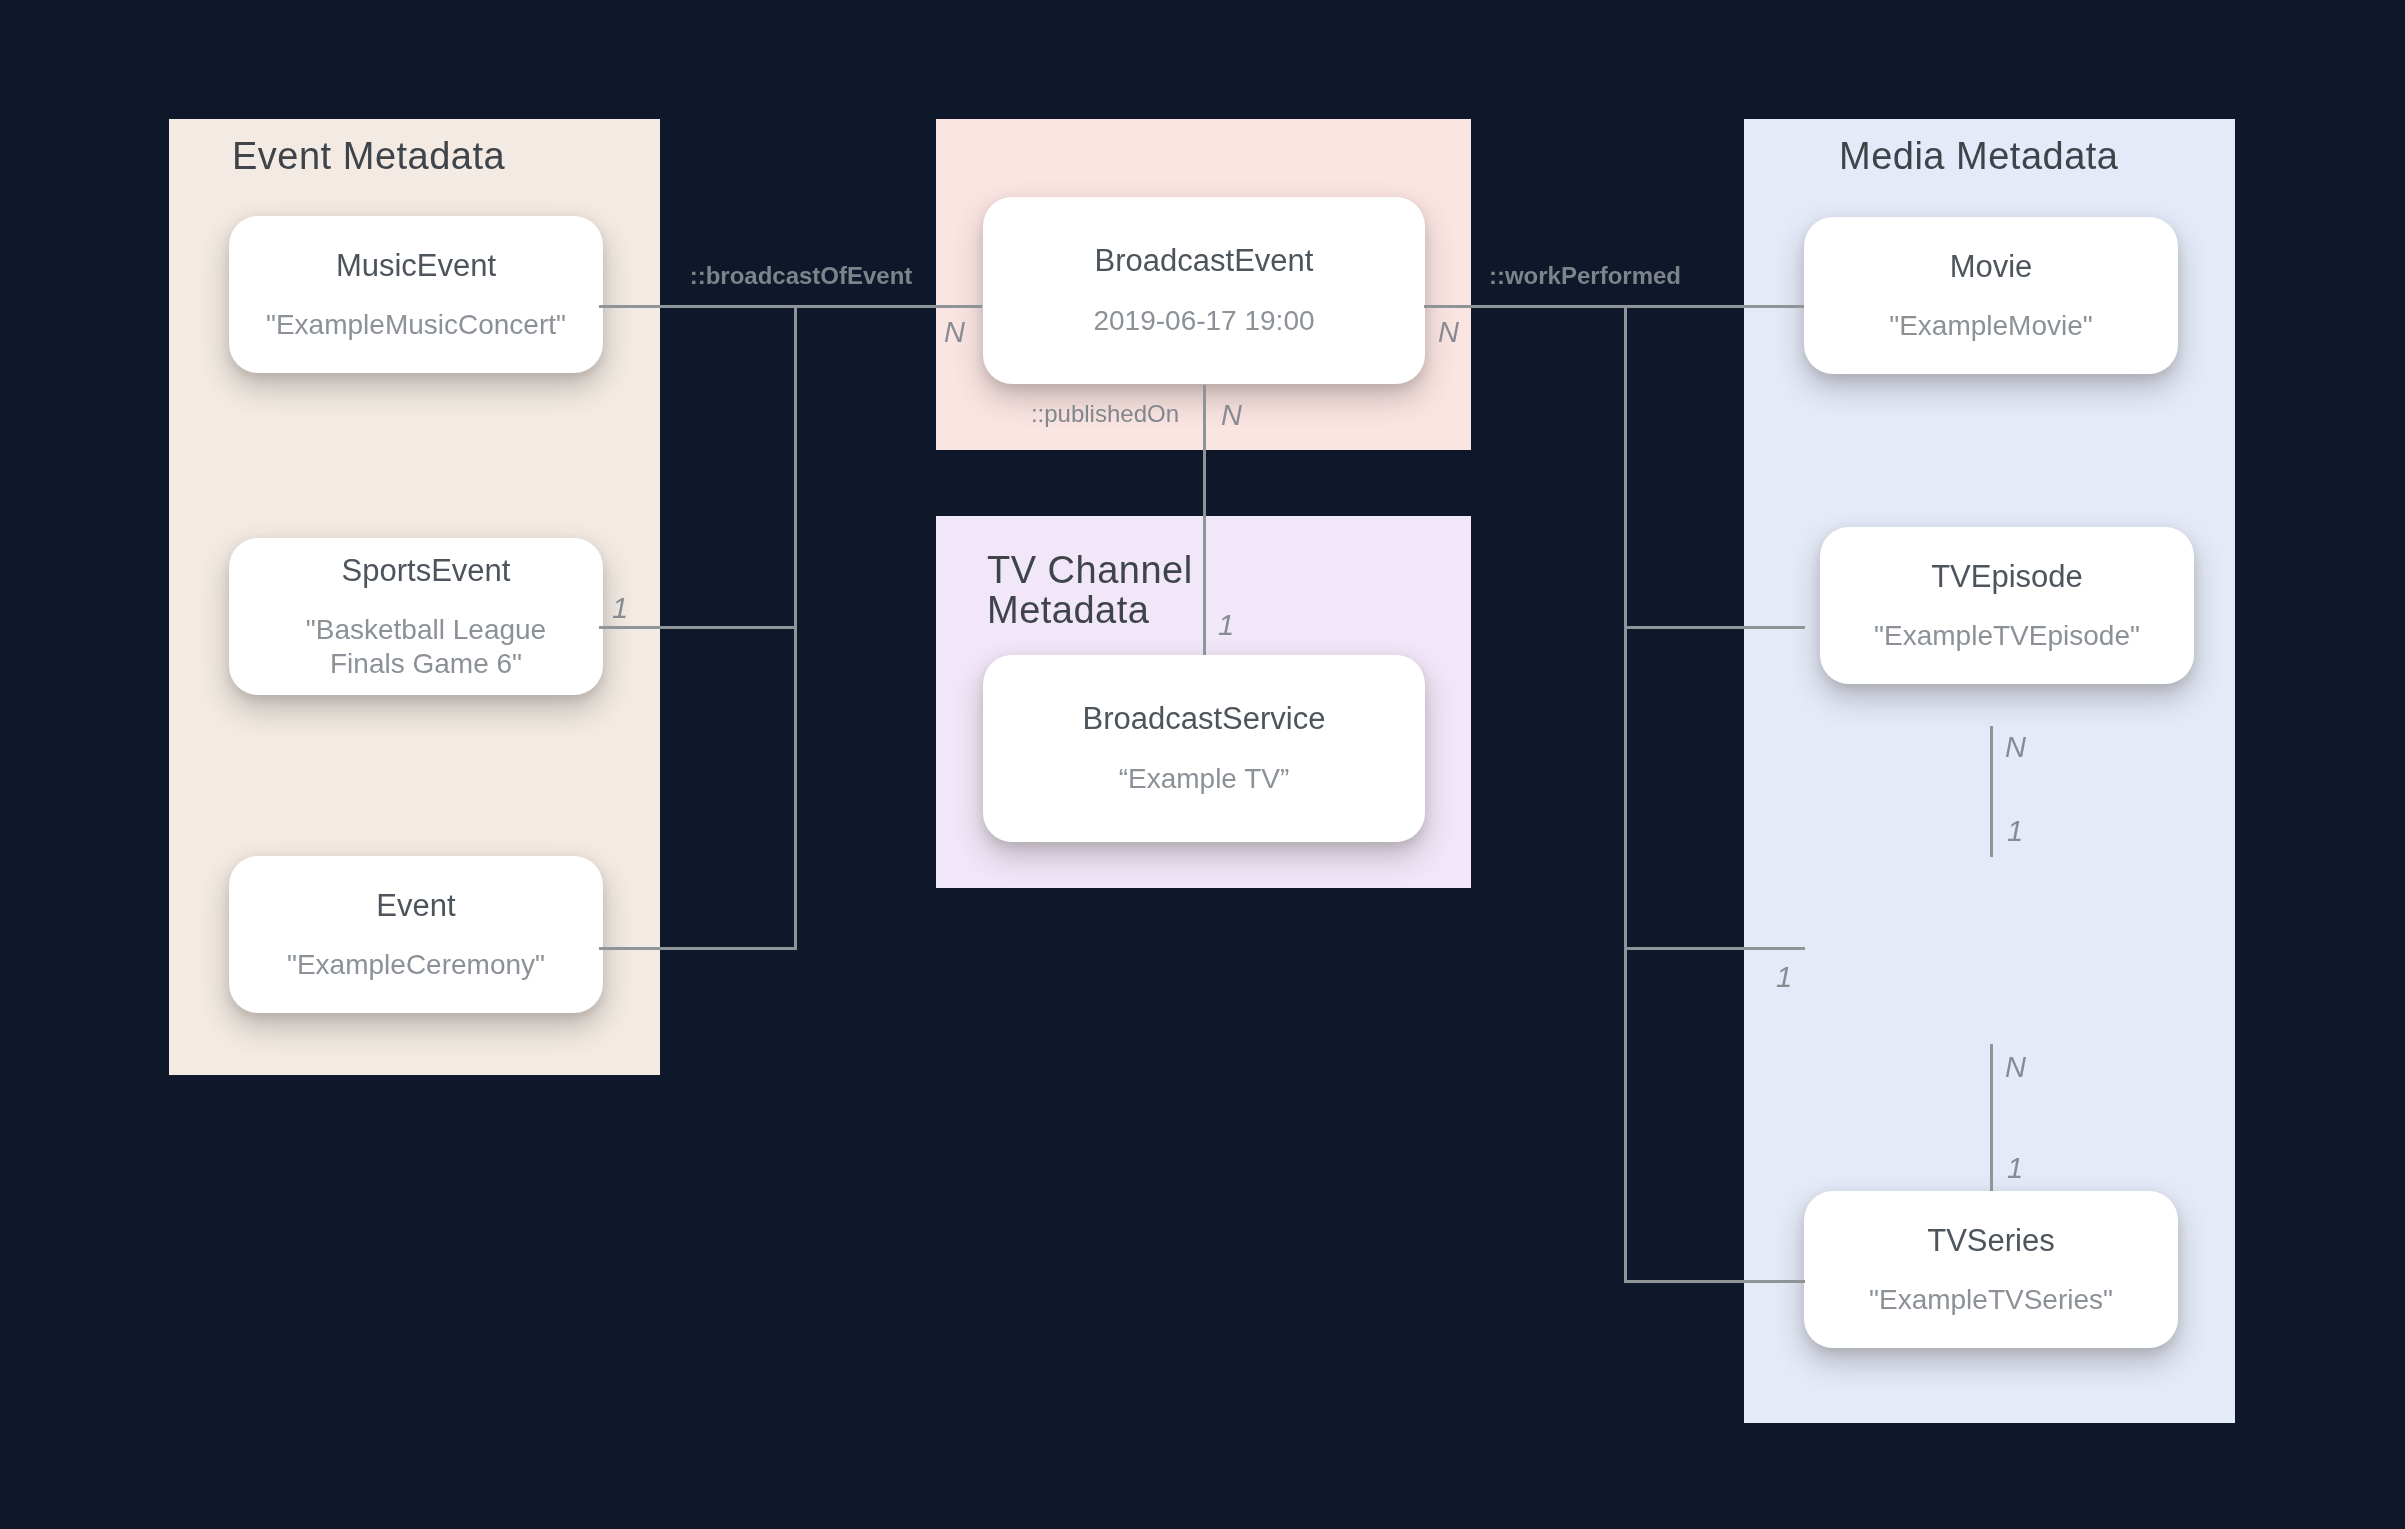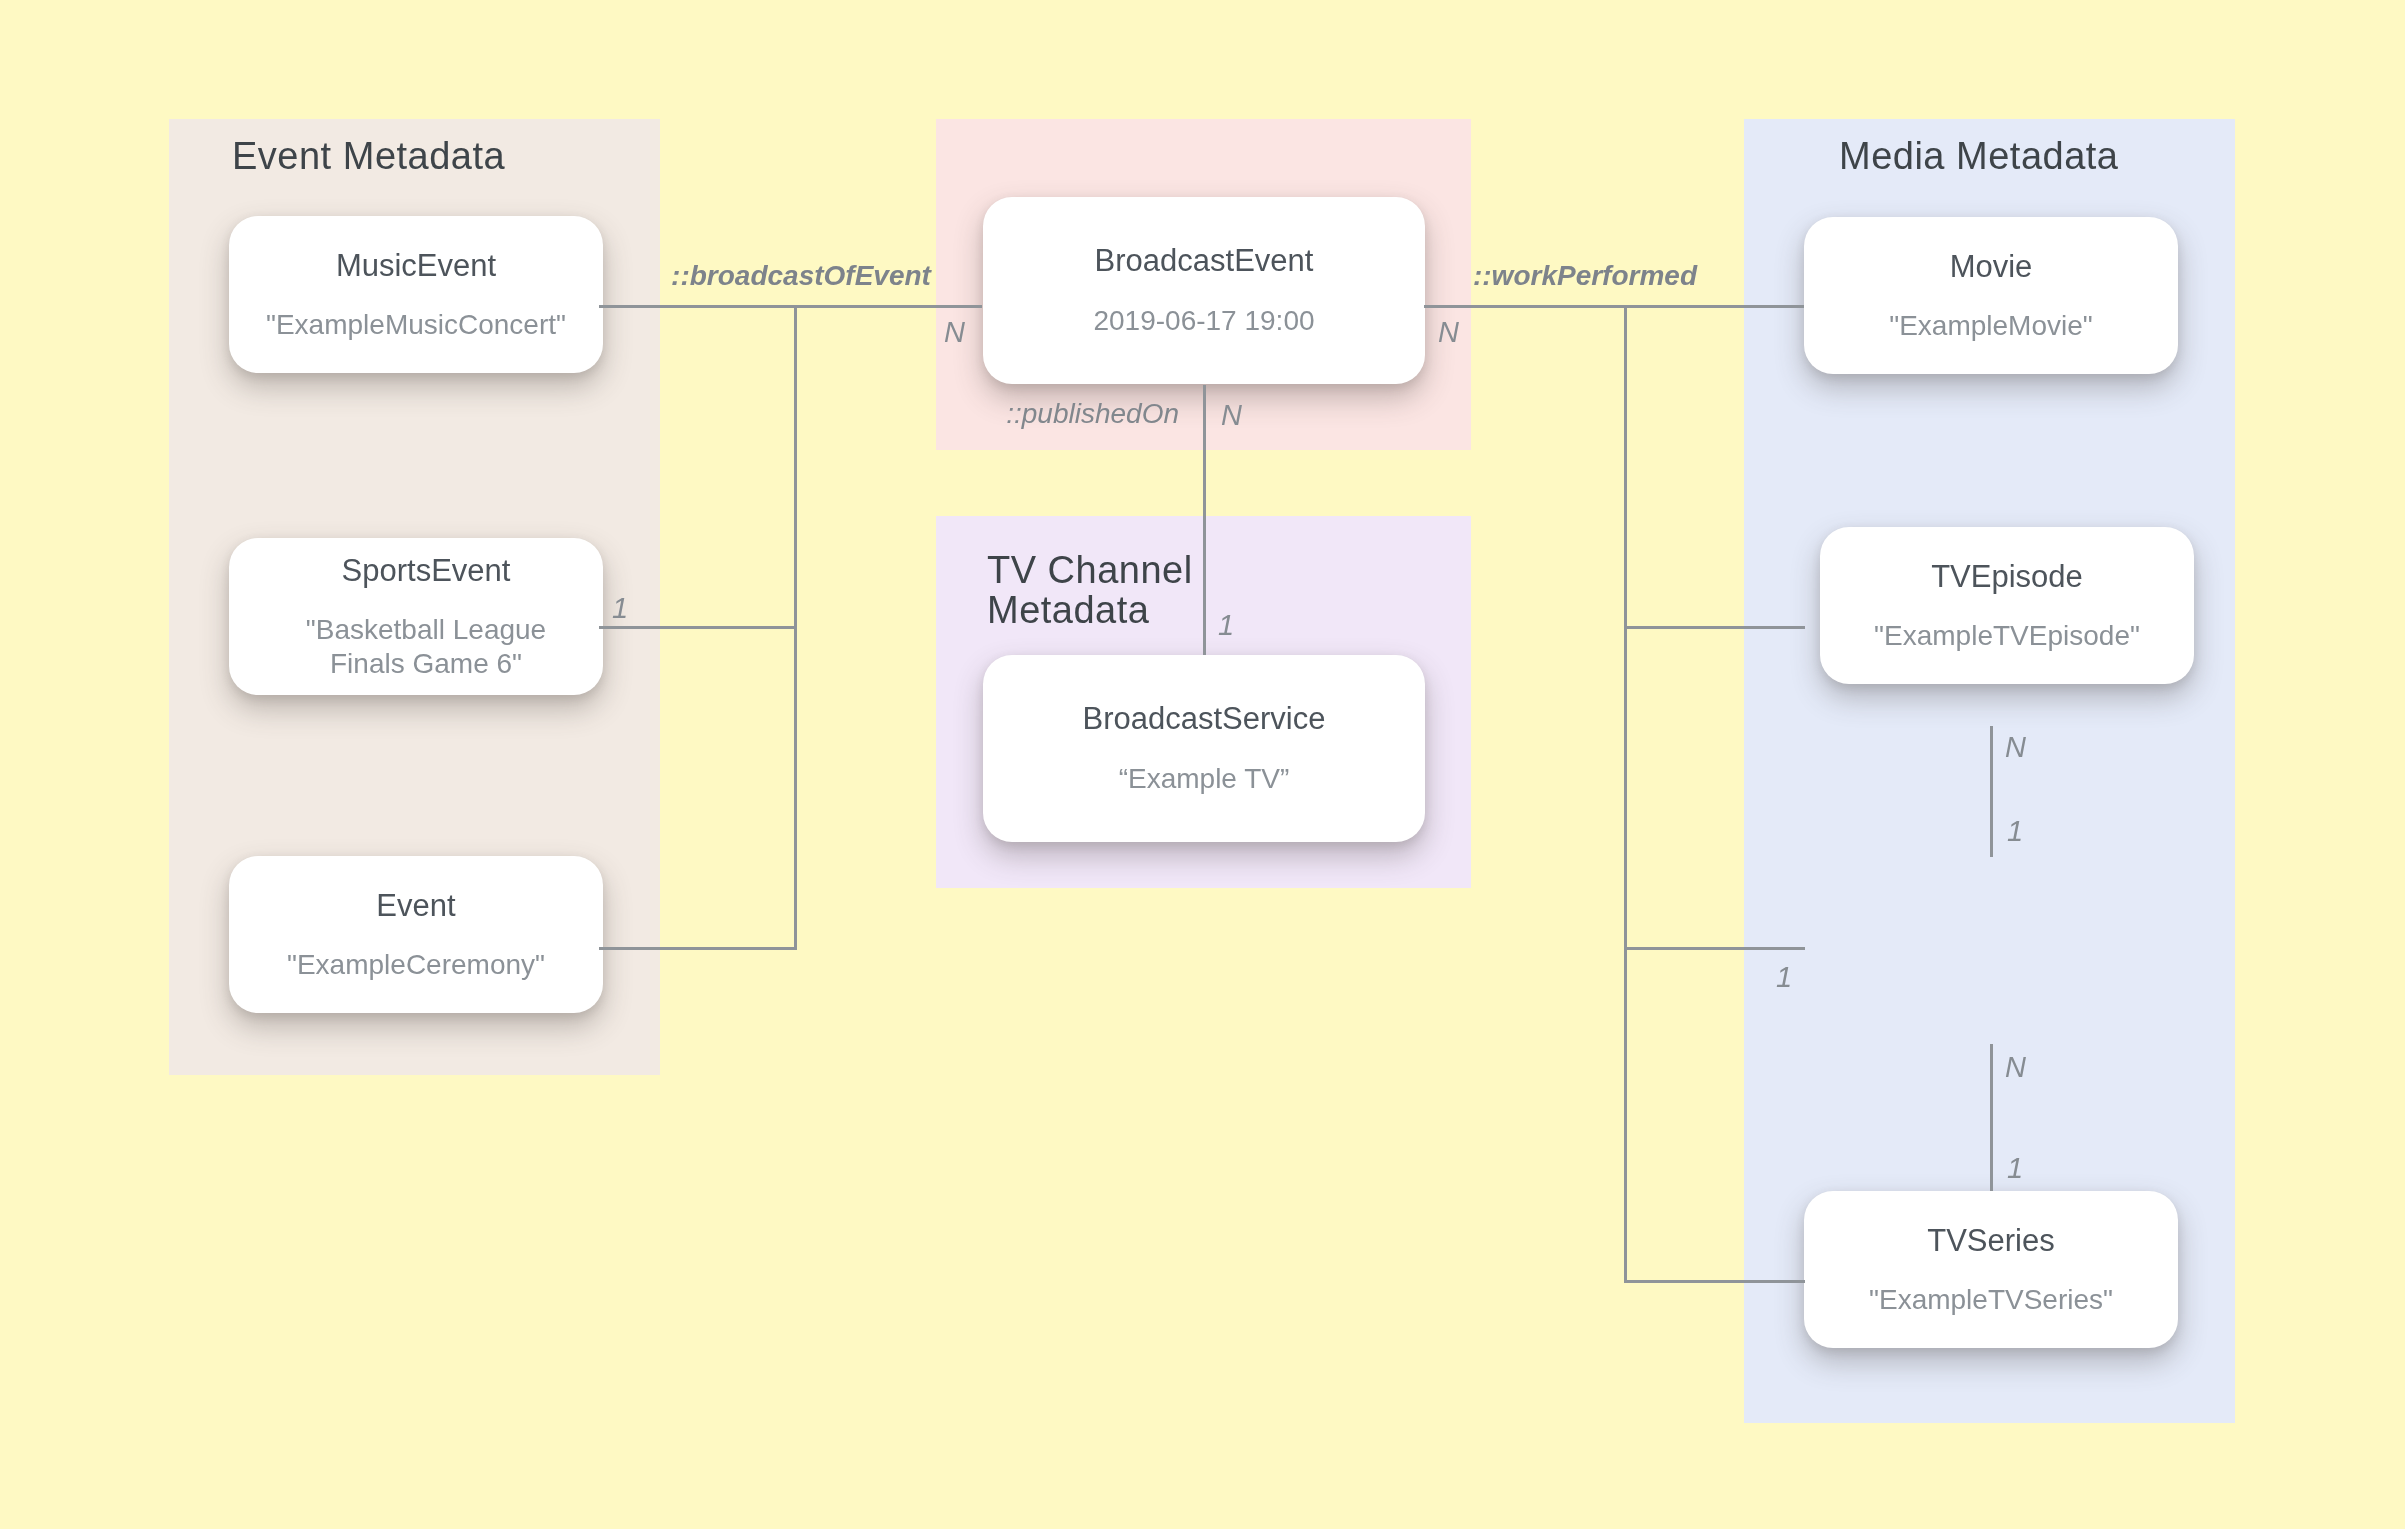--- a/index.html
+++ b/index.html
@@ -8,21 +8,21 @@
     background: #000000;
     width: 2405px;
     height: 1529px;
     font-family: "Liberation Sans", sans-serif;
     -webkit-font-smoothing: antialiased;
   }
   .canvas {
     position: relative;
     width: 2405px;
     height: 1529px;
-    background: #fef9c3;
+    background: #0f172a;
     overflow: hidden;
   }
   .panel {
     position: absolute;
     z-index: 1;
   }
   .panel-title {
     position: absolute;
     margin: 0;
     font-size: 38px;
@@ -84,23 +84,22 @@
   #card-tvseries { top: 1072px; }
 
   .line {
     position: absolute;
     background: #8F9499;
     z-index: 2;
   }
   .rel-label {
     position: absolute;
     z-index: 4;
-    font-size: 28px;
+    font-size: 24px;
     line-height: 32.5px;
-    font-style: italic;
     font-weight: 700;
     color: #7D838B;
     text-align: center;
   }
   .rel-label.light {
     font-weight: 400;
     color: #81878D;
     text-align: right;
   }
   .card-label {

